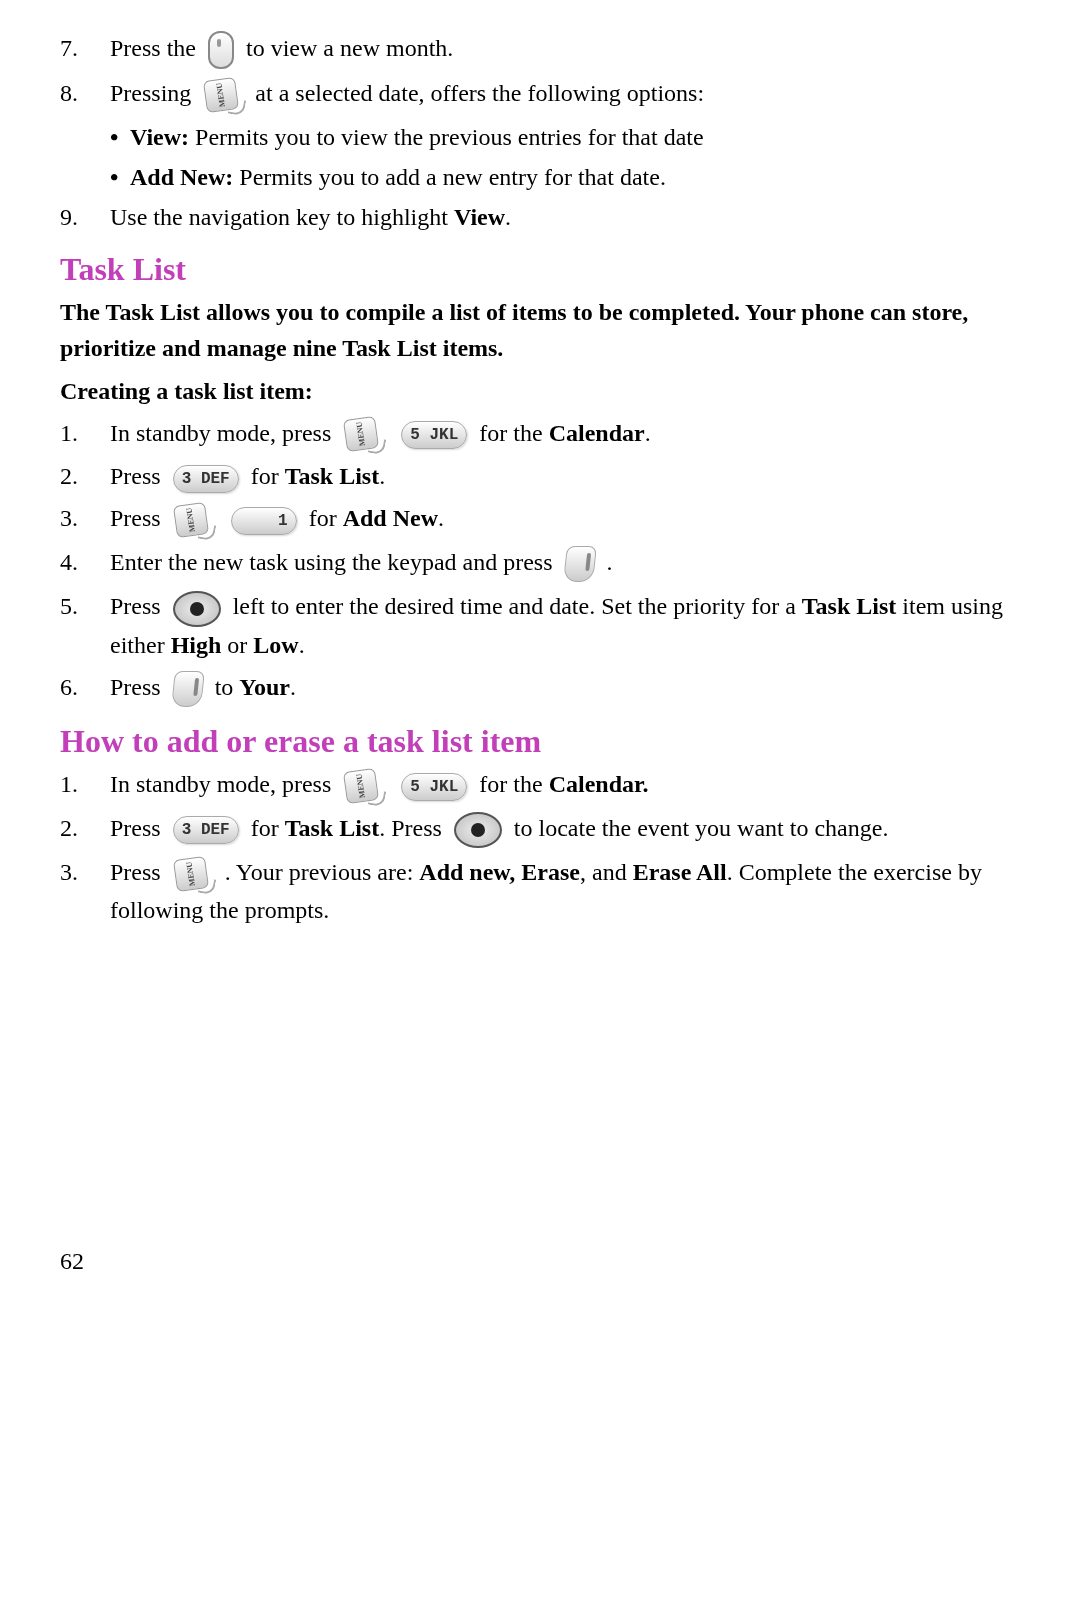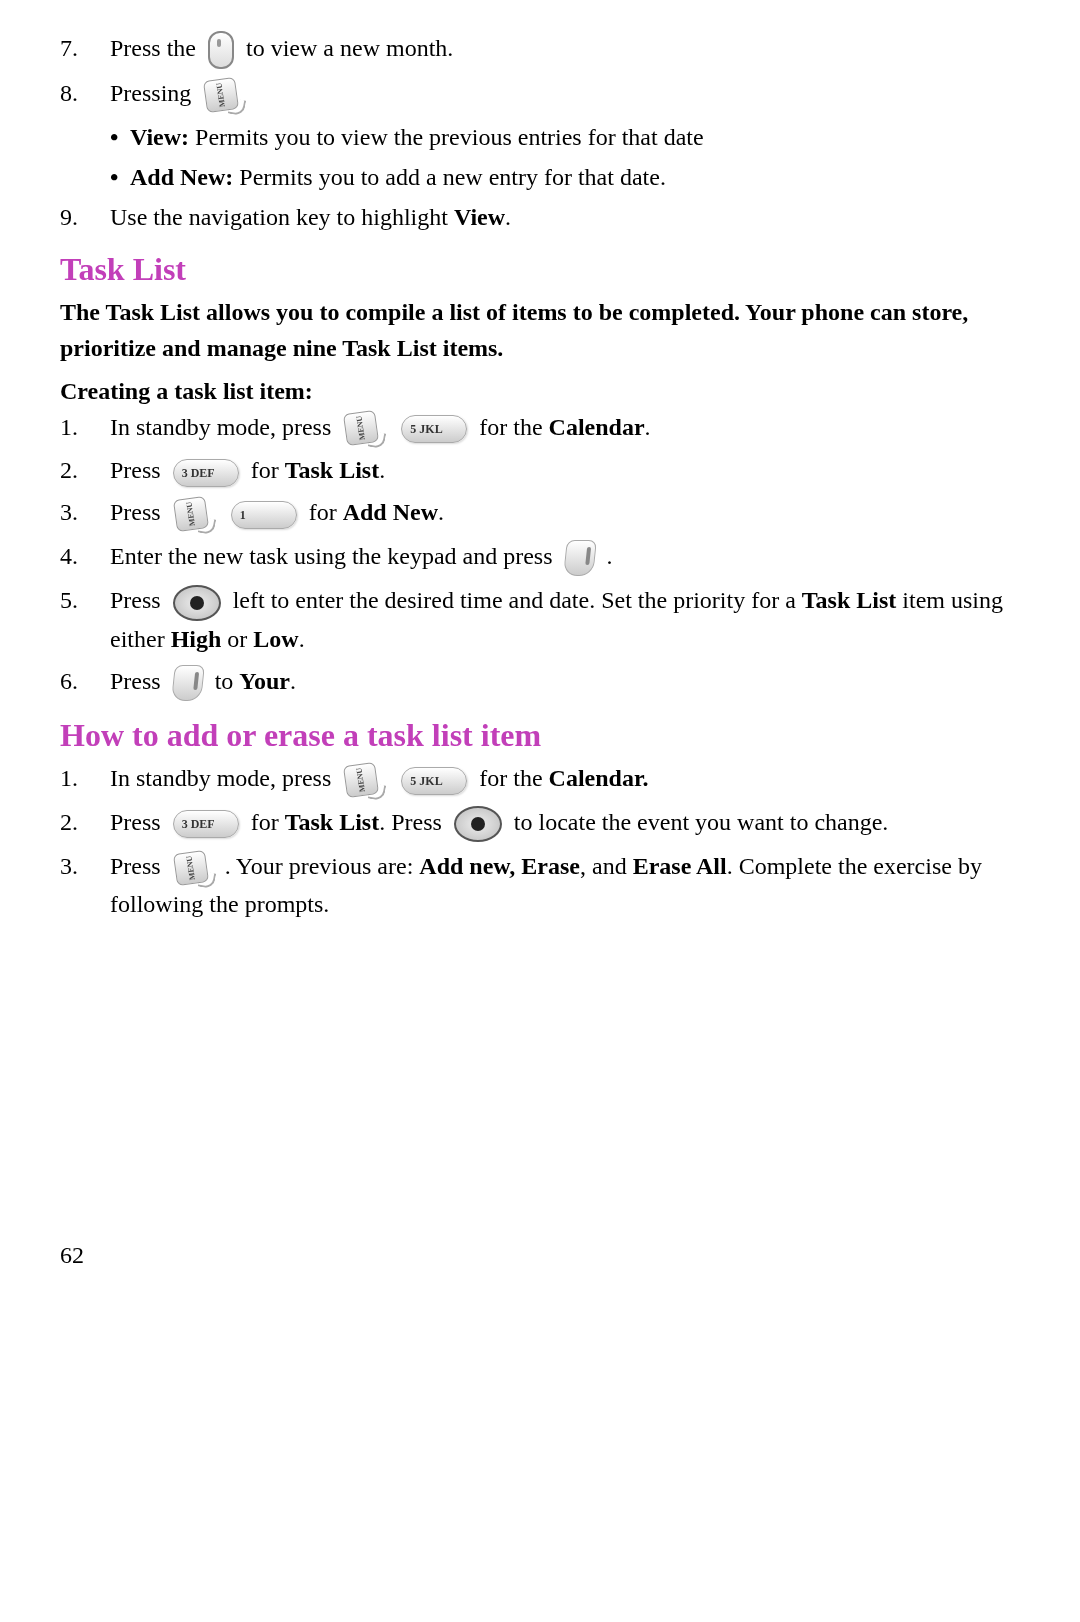--- a/index.html
+++ b/index.html
@@ -57,21 +57,21 @@
     margin-bottom: 6px;
   }
   .intro {
     line-height: 1.5;
     margin-bottom: 12px;
     font-weight: bold;
   }
   .sub-head {
     font-weight: bold;
     margin-top: 10px;
-    margin-bottom: 4px;
+    margin-bottom: 10px;
   }
   .page-number {
     font-weight: normal;
     position: relative;
     margin-top: 320px;
   }
   .icon {
     display: inline-block;
     vertical-align: middle;
     margin: 0 4px;
@@ -93,21 +93,21 @@
   .menu-key .tail{
     position:absolute;right:-2px;bottom:-2px;width:14px;height:14px;border-right:2px solid #aaa;border-bottom:2px solid #aaa;border-radius:0 0 10px 0;transform:rotate(10deg);
   }
   .ok-key {
     display:inline-block;width:28px;height:34px;vertical-align:middle;margin:0 6px;position:relative;
     border:1px solid #aaa;border-radius:8px 8px 14px 14px;background:linear-gradient(#fff,#ccc);transform:skewX(-6deg);
   }
   .ok-key::after{content:"";position:absolute;right:4px;top:6px;width:4px;height:18px;background:#888;border-radius:2px;}
   .num-key {
     display:inline-block;min-width:48px;height:26px;border:1px solid #aaa;border-radius:14px;background:linear-gradient(#fff,#ccc);vertical-align:middle;margin:0 6px;
-    font-size:12px;font-weight:bold;color:#333;line-height:26px;padding:0 8px;text-align:left;box-shadow:1px 1px 2px rgba(0,0,0,0.15);
+    font-size:16px;font-weight:bold;color:#333;line-height:26px;padding:0 8px;text-align:right;box-shadow:1px 1px 2px rgba(0,0,0,0.15);font-family:Liberation Mono, monospace;
   }
   .nav-disc {
     display:inline-block;width:44px;height:32px;border:2px solid #555;border-radius:50%;vertical-align:middle;margin:0 6px;position:relative;background:radial-gradient(#eee,#bbb);
   }
   .nav-disc::after{content:"";position:absolute;left:15px;top:9px;width:14px;height:14px;border-radius:50%;background:#222;}
   b { font-weight: bold; }
 </style>
 </head>
 <body>
 
@@ -124,20 +124,21 @@
       </span>
     </li>
 
     <li class="li">
       <span class="num">8.</span>
       <span class="content">
         <span>Pressing </span>
         <span class="icon menu-key"><span class="body">
               <span class="lbl">MENU</span>
             </span><span class="tail"></span></span>
+        <span> at a selected date, offers the following options:</span>
       </span>
     </li>
 
     <li class="bullet-line">
       <span class="bullet">•</span>
       <span class="content">
         <b>View:</b><span> Permits you to view the previous entries for that date</span>
       </span>
     </li>
     <li class="bullet-line">

